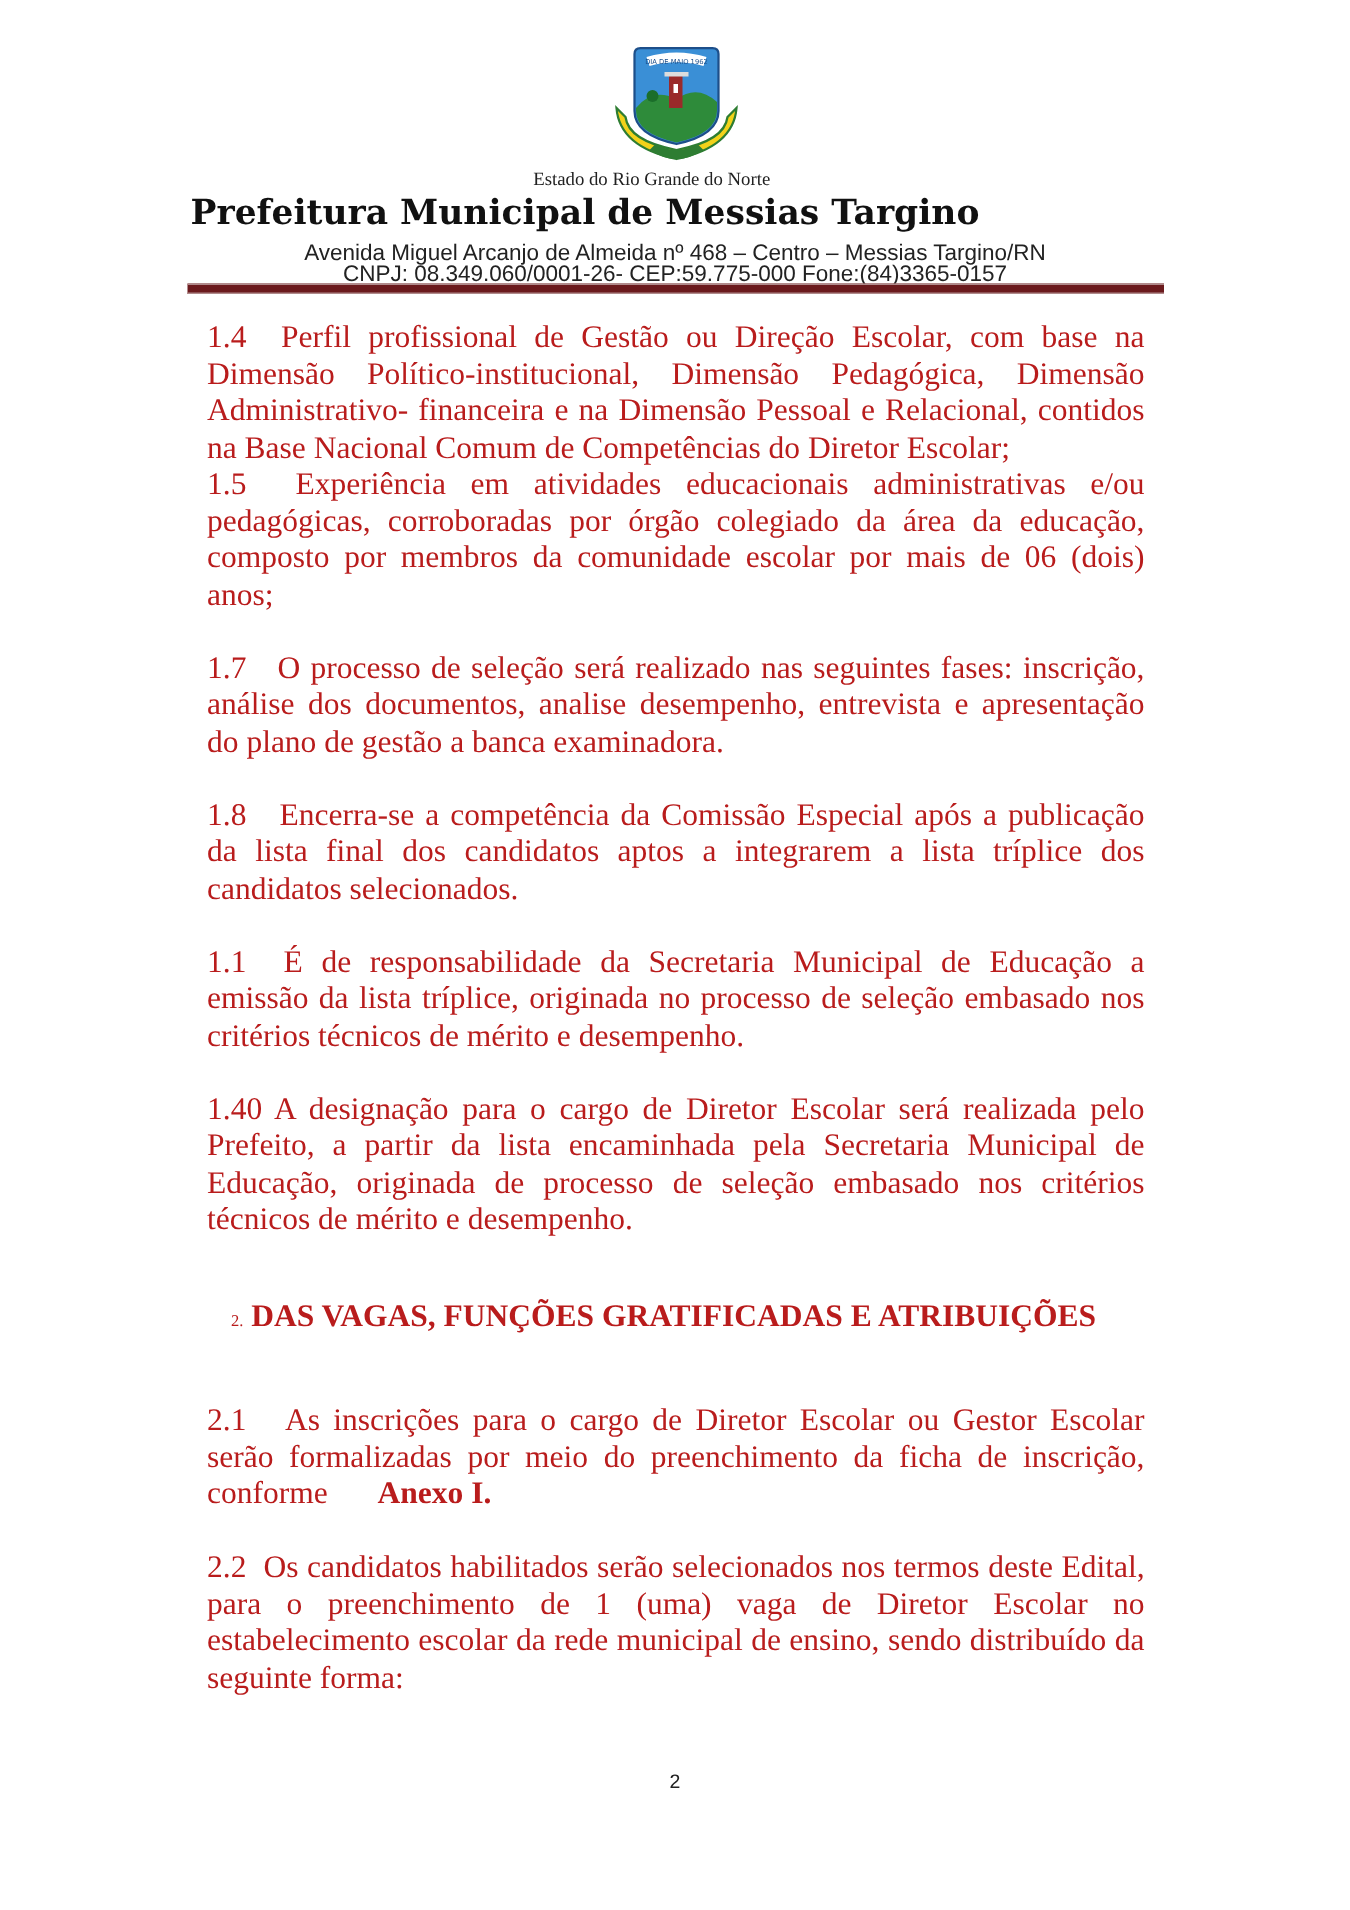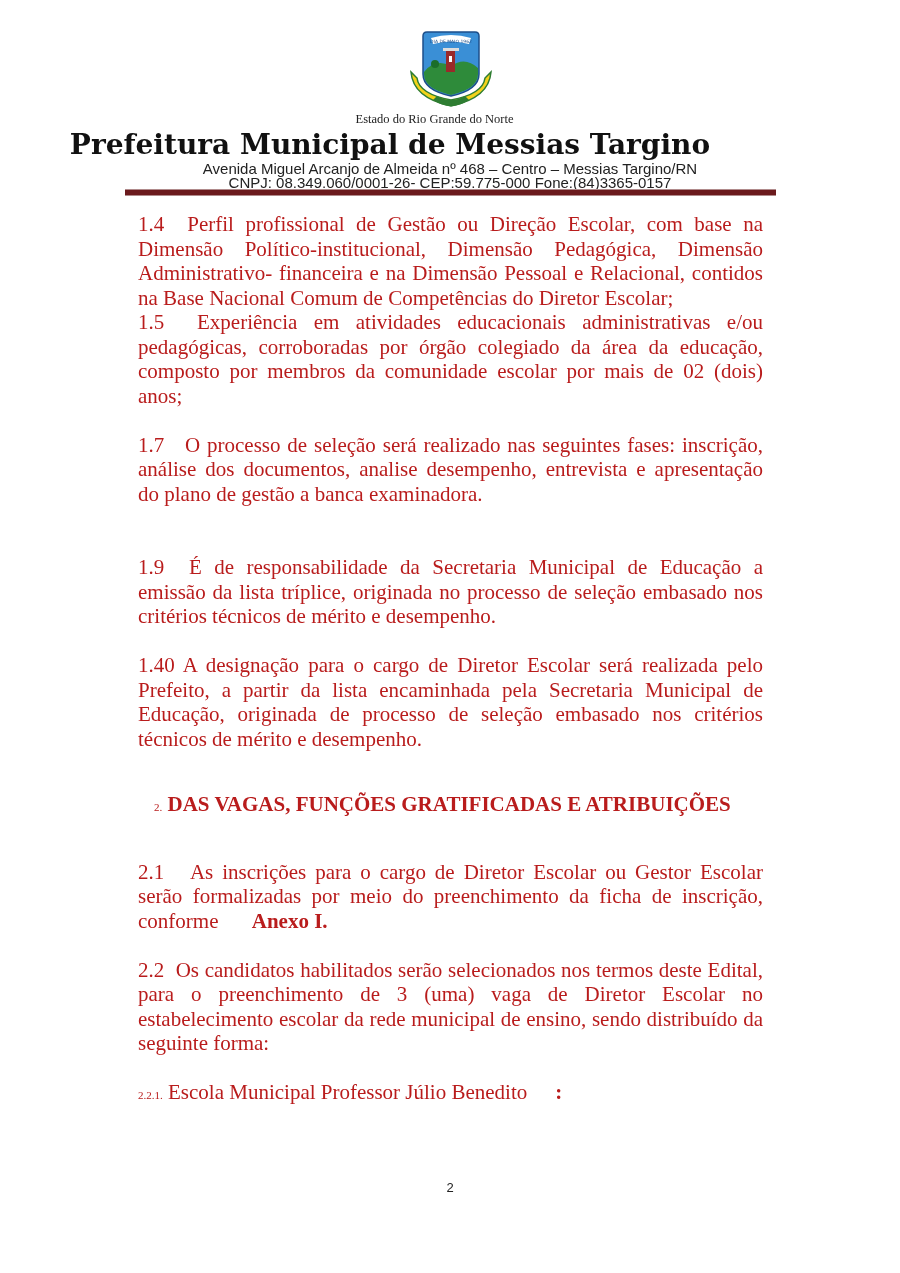--- a/index.html
+++ b/index.html
@@ -2,21 +2,21 @@
 <html><head>
   <meta charset="utf-8">
   <style>
     html, body { margin: 0; padding: 0; background: #ffffff; }
     body { width: 900px; height: 1273px; position: relative; overflow: hidden; color: #111; }
     .page { position: absolute; left: 0; top: 0; width: 900px; height: 1273px; }
     .crest { position: absolute; left: 405px; top: 28px; width: 92px; height: 82px; }
     .state { position: absolute; left: 0; width: 869px; top: 112px; text-align: center;
       font-family: "Liberation Serif", serif; font-size: 12.5px; color: #222; }
     .title { position: absolute; left: 0; width: 780px; top: 128px; text-align: center;
-      font-family: "DejaVu Serif", serif; font-weight: bold; font-size: 28px; color: #111; letter-spacing: 0px; }
+      font-family: "DejaVu Serif", serif; font-weight: bold; font-size: 23px; color: #111; letter-spacing: 0px; }
     .addr { position: absolute; left: 0; width: 900px; text-align: center;
       font-family: "Liberation Sans", sans-serif; font-size: 15px; color: #222; }
     .addr1 { top: 160px; }
     .addr2 { top: 174px; }
     .rule { position: absolute; left: 125px; width: 651px; top: 189px; height: 7px;
       background: #6b1a1d; border-top: 1px solid #b08a8b; border-bottom: 1px solid #b08a8b; box-sizing: border-box; }
     .body-text { position: absolute; left: 138px; width: 625px; top: 212px;
       font-family: "Liberation Serif", serif; font-size: 21px; line-height: 24.5px; color: #b91c1c; }
     .p { margin: 0; text-align: justify; text-align-last: left; }
     .gap { height: 24.5px; }
@@ -46,32 +46,32 @@
   </svg>
 
   <div class="state">Estado do Rio Grande do Norte</div>
   <div class="title">Prefeitura Municipal de Messias Targino</div>
   <div class="addr addr1">Avenida Miguel Arcanjo de Almeida nº 468 – Centro – Messias Targino/RN</div>
   <div class="addr addr2">CNPJ: 08.349.060/0001-26- CEP:59.775-000 Fone:(84)3365-0157</div>
   <div class="rule"></div>
 
   <div class="body-text">
     <p class="p"><span>1.4</span>&nbsp; <span>Perfil profissional de Gestão ou Direção Escolar, com base na Dimensão Político-institucional, Dimensão Pedagógica, Dimensão Administrativo- financeira e na Dimensão Pessoal e Relacional, contidos na Base Nacional Comum de Competências do Diretor Escolar;</span></p>
-    <p class="p"><span>1.5</span>&nbsp; <span>Experiência em atividades educacionais administrativas e/ou pedagógicas, corroboradas por órgão colegiado da área da educação, composto por membros da comunidade escolar por mais de 02 (dois) anos;</span></p>
+    <p class="p"><span>1.5</span>&nbsp; <span>Experiência em atividades educacionais administrativas e/ou pedagógicas, corroboradas por órgão colegiado da área da educação, composto por membros da comunidade escolar por mais de 06 (dois) anos;</span></p>
     <div class="gap"></div>
     <p class="p"><span>1.7</span>&nbsp;&nbsp; <span>O processo de seleção será realizado nas seguintes fases: inscrição, análise dos documentos, analise desempenho, entrevista e apresentação do plano de gestão a banca examinadora.</span></p>
     <div class="gap"></div>
+    <p class="p"><span>1.8</span>&nbsp;&nbsp; <span>Encerra-se a competência da Comissão Especial após a publicação da lista final dos candidatos aptos a integrarem a lista tríplice dos candidatos selecionados.</span></p>
     <div class="gap"></div>
-    <p class="p"><span>1.9</span>&nbsp; <span>É de responsabilidade da Secretaria Municipal de Educação a emissão da lista tríplice, originada no processo de seleção embasado nos critérios técnicos de mérito e desempenho.</span></p>
+    <p class="p"><span>1.1</span>&nbsp; <span>É de responsabilidade da Secretaria Municipal de Educação a emissão da lista tríplice, originada no processo de seleção embasado nos critérios técnicos de mérito e desempenho.</span></p>
     <div class="gap"></div>
     <p class="p"><span>1.40</span> <span>A designação para o cargo de Diretor Escolar será realizada pelo Prefeito, a partir da lista encaminhada pela Secretaria Municipal de Educação, originada de processo de seleção embasado nos critérios técnicos de mérito e desempenho.</span></p>
     <div class="gap"></div>
     <p class="heading"><span class="num">2.</span> <span>DAS VAGAS, FUNÇÕES GRATIFICADAS E ATRIBUIÇÕES</span></p>
     <div class="gap"></div>
     <p class="p"><span>2.1</span>&nbsp;&nbsp; <span>As inscrições para o cargo de Diretor Escolar ou Gestor Escolar serão formalizadas por meio do preenchimento da ficha de inscrição,  conforme</span> <span class="bold">Anexo I.</span></p>
     <div class="gap"></div>
-    <p class="p"><span>2.2</span>&nbsp; <span>Os candidatos habilitados serão selecionados nos termos deste Edital, para o preenchimento de 3 (uma) vaga de Diretor Escolar no estabelecimento escolar da rede municipal de ensino, sendo distribuído da seguinte forma:</span></p>
+    <p class="p"><span>2.2</span>&nbsp; <span>Os candidatos habilitados serão selecionados nos termos deste Edital, para o preenchimento de 1 (uma) vaga de Diretor Escolar no estabelecimento escolar da rede municipal de ensino, sendo distribuído da seguinte forma:</span></p>
     <div class="gap"></div>
-    <p class="p sub"><span class="num">2.2.1.</span> <span>Escola Municipal Professor Júlio Benedito</span><span class="bold">:</span></p>
   </div>
 
   <div class="pagenum">2</div>
 </div>
 
 </body></html>

